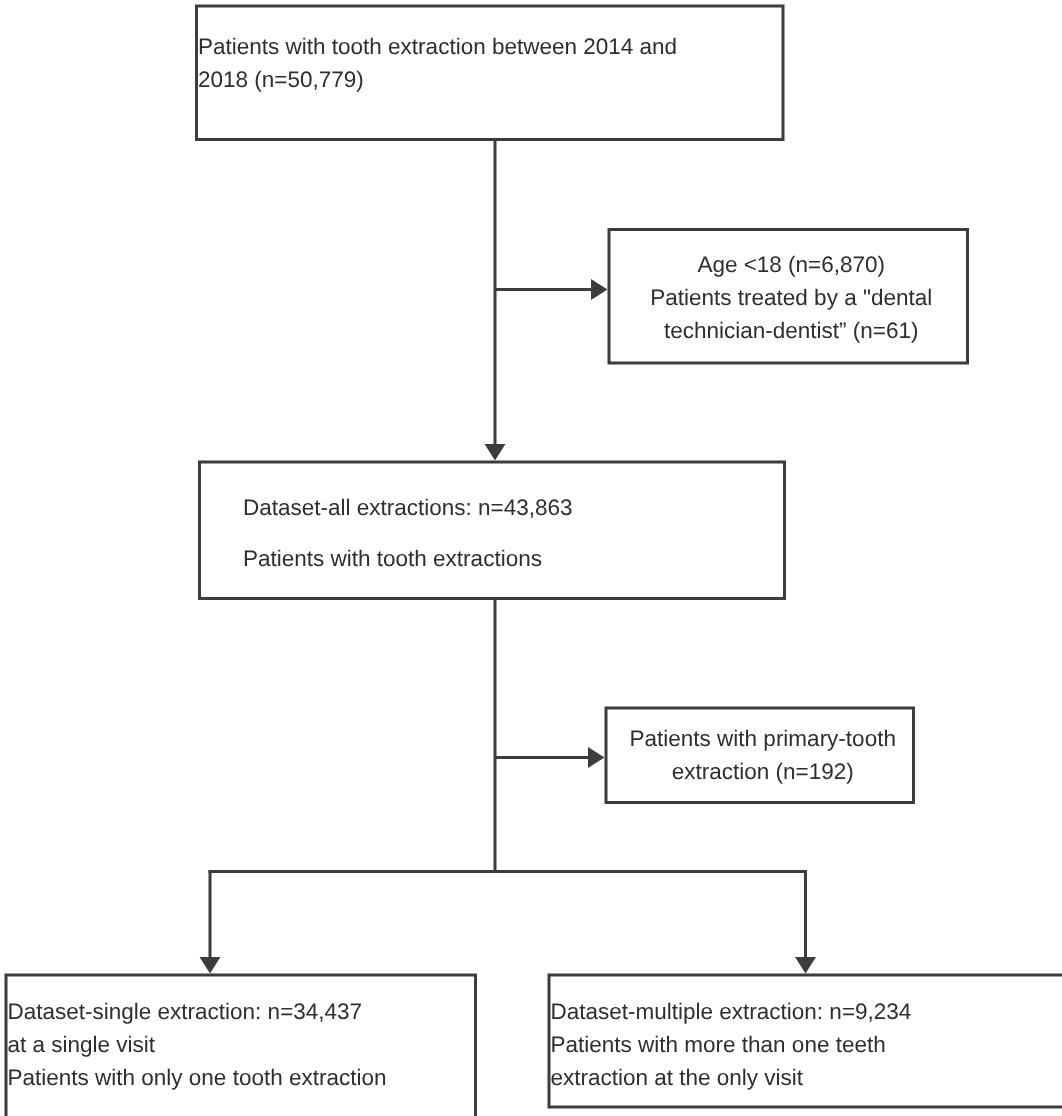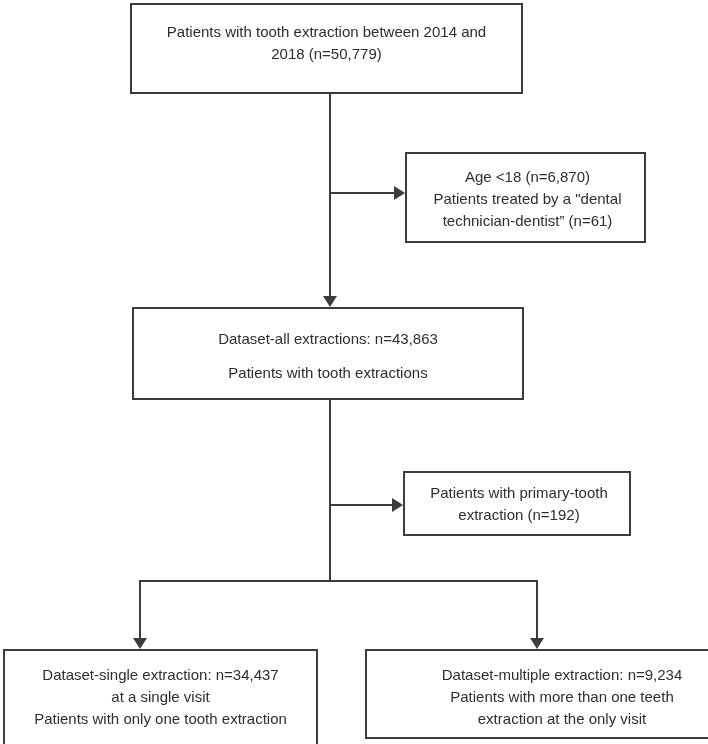--- a/index.html
+++ b/index.html
@@ -17,21 +17,21 @@
     overflow: hidden;
   }
   .box {
     position: absolute;
     box-sizing: border-box;
     border: 2px solid #3c3c3c;
     background: #ffffff;
     font-size: 15px;
     line-height: 22px;
   }
-  .box.center { text-align: center; }
+  .box.center { }
   .box.left-al { text-align: center; }
   .ln { white-space: nowrap; }
   .gap-before { margin-top: 12px; }
   .vline, .hline {
     position: absolute;
     background: #3c3c3c;
   }
   .vline { width: 2px; }
   .hline { height: 2px; }
   .arr-down {
@@ -64,31 +64,31 @@
 
   <div class="hline" style="left:330px; top:192px; width:65px;"></div>
   <div class="arr-right" style="left:394px; top:186px;"></div>
 
   <div class="box left-al" style="left:405px; top:152px; width:241px; height:91px; padding:12px 8px 0 12px;">
     <div class="ln">Age &lt;18 (n=6,870)</div>
     <div class="ln">Patients treated by a "dental</div>
     <div class="ln">technician-dentist” (n=61)</div>
   </div>
 
-  <div class="box center" style="left:132px; top:307px; width:392px; height:93px; padding-top:19px;">
+  <div class="box center" style="left:132px; top:307px; width:392px; height:93px; padding-top:19px;padding-left:28px;">
     <div class="ln">Dataset-all extractions: n=43,863</div>
     <div class="ln gap-before">Patients with tooth extractions</div>
   </div>
 
   <div class="vline" style="left:329px; top:400px; height:182px;"></div>
 
   <div class="hline" style="left:330px; top:504px; width:63px;"></div>
   <div class="arr-right" style="left:392px; top:498px;"></div>
 
-  <div class="box left-al" style="left:403px; top:471px; width:228px; height:65px; padding:9px 8px 0 12px;">
+  <div class="box left-al" style="left:403px; top:471px; width:207px; height:65px; padding:9px 8px 0 12px;">
     <div class="ln">Patients with primary-tooth</div>
     <div class="ln">extraction (n=192)</div>
   </div>
 
   <div class="hline" style="left:139px; top:580px; width:399px;"></div>
   <div class="vline" style="left:139px; top:580px; height:59px;"></div>
   <div class="arr-down" style="left:133px; top:638px;"></div>
   <div class="vline" style="left:536px; top:580px; height:59px;"></div>
   <div class="arr-down" style="left:530px; top:638px;"></div>
 

